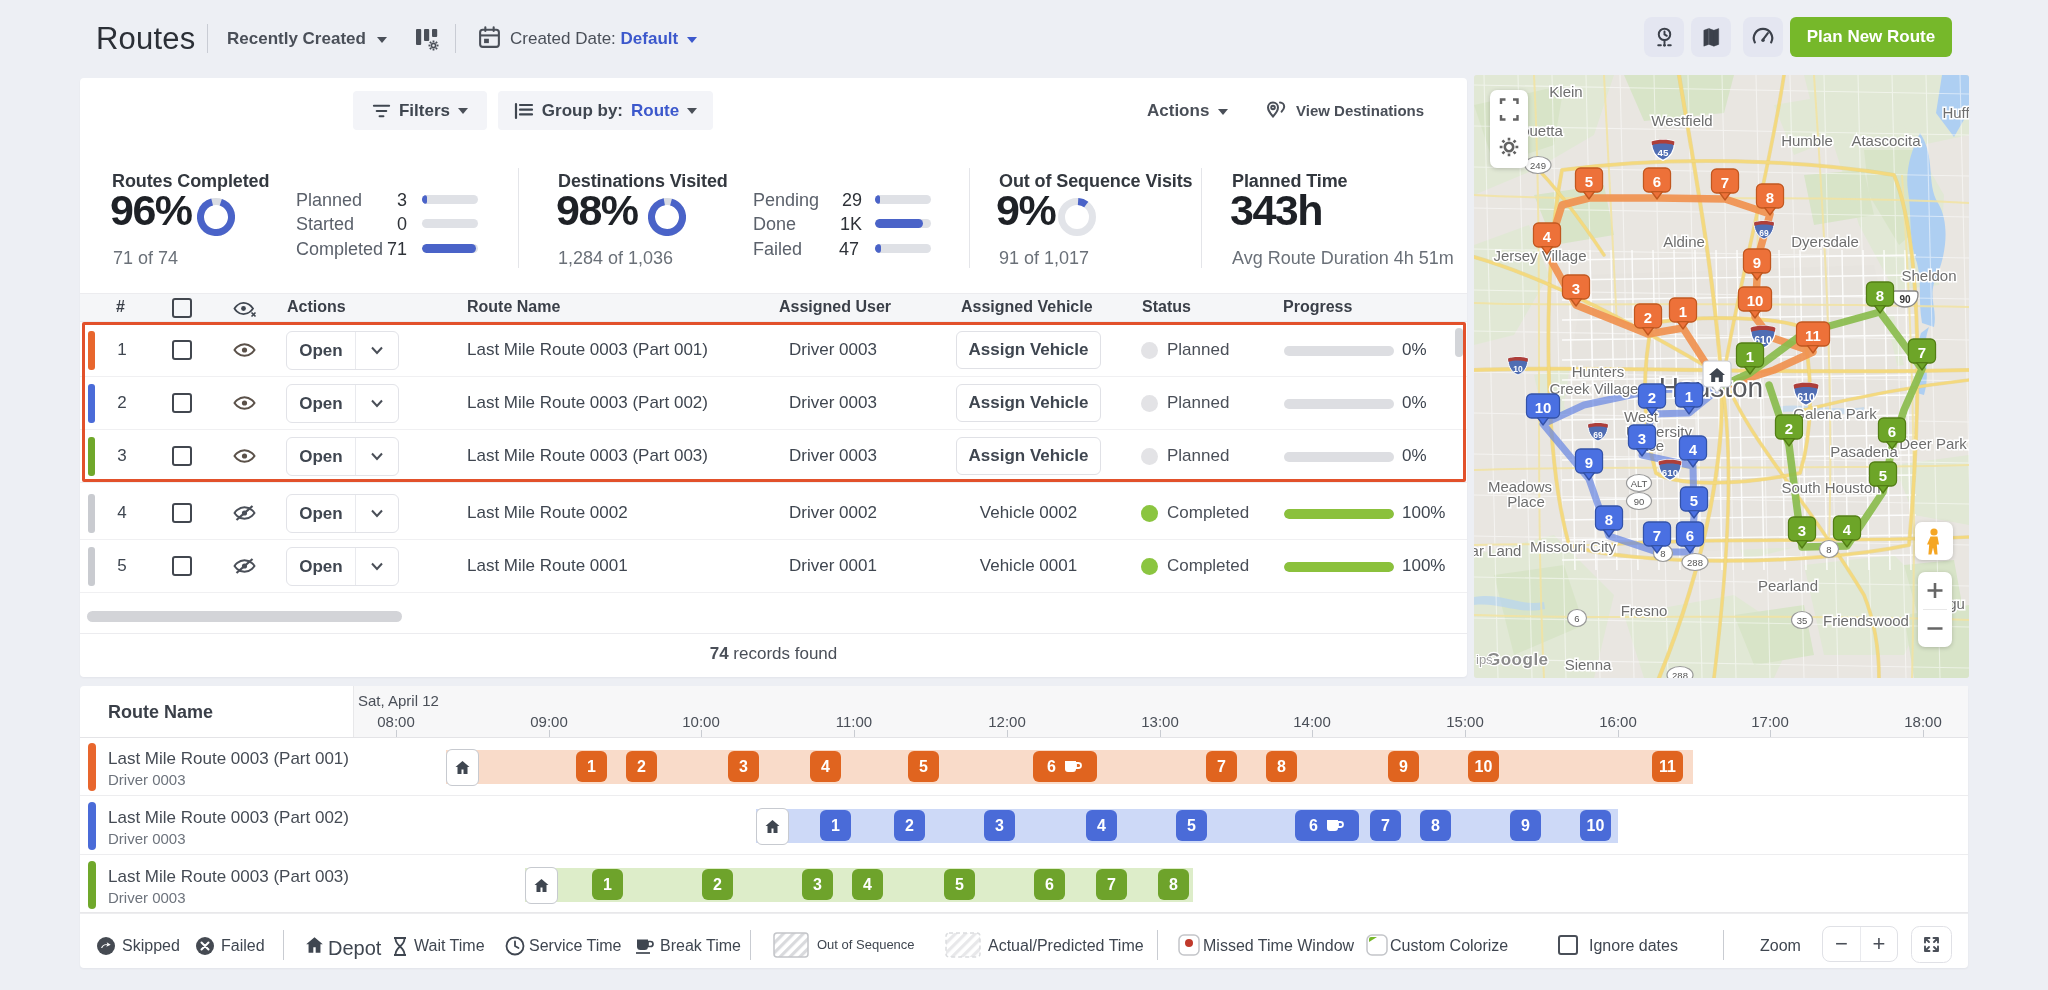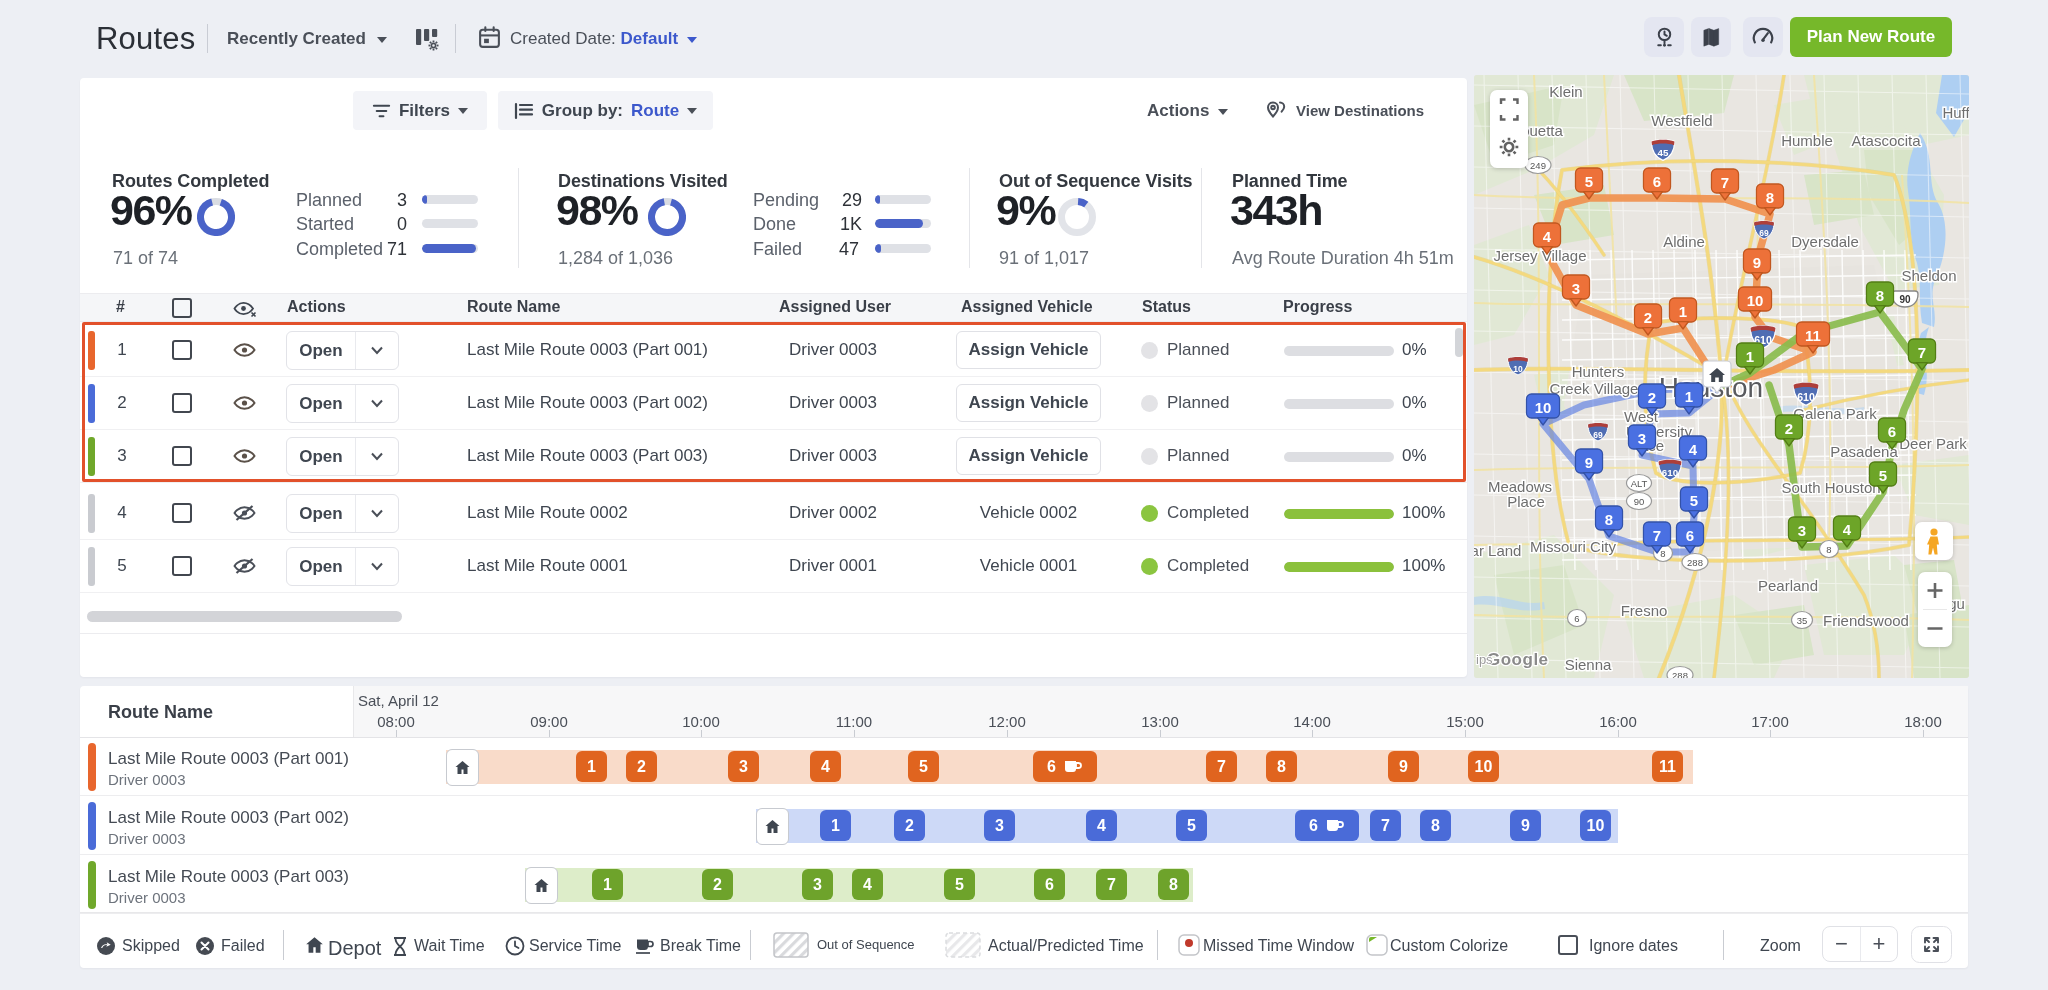--- a/index.html
+++ b/index.html
@@ -350,20 +350,21 @@
         </div>
 <div class="plbl">100%</div>
 </div>
 </div>
 
   <div id="selbox"></div>
 
   <div class="abs" style="left:1375px; top:250px; width:8px; height:29px; background:#d3d5d9; border-radius:4px;"></div>
   <div class="abs" style="left:7px; top:533px; width:315px; height:11px; background:#d3d4d8; border-radius:6px;"></div>
   <div class="abs" style="left:0; top:555px; width:1387px; height:1px; background:#ececef;"></div>
+  <div class="abs" style="left:0; top:566px; width:1387px; text-align:center; font-size:17px; color:#4a4f58;"><b>74</b> records found</div>
 </div>
 
 <div class="panel" id="gantt">
   <div class="abs" style="left:0; top:0; width:274px; height:51px; border-right:1px solid #e8e8ea;"></div>
   <div class="abs" style="left:274px; top:0; width:1614px; height:51px; background:#f7f7f8;"></div>
   <div class="abs" style="left:28px; top:16px; font-size:18px; font-weight:700; color:#3a3f48;">Route Name</div>
   <div class="abs" style="left:278px; top:6px; font-size:15px; color:#4a4f58;">Sat, April 12</div>
   <div id="gtimes">
 <div class="g-time" style="left:316px; top:27px;">08:00</div>
 <div class="abs" style="left:316px; top:44px; width:1px; height:7px; background:#c9ccd2;"></div>

